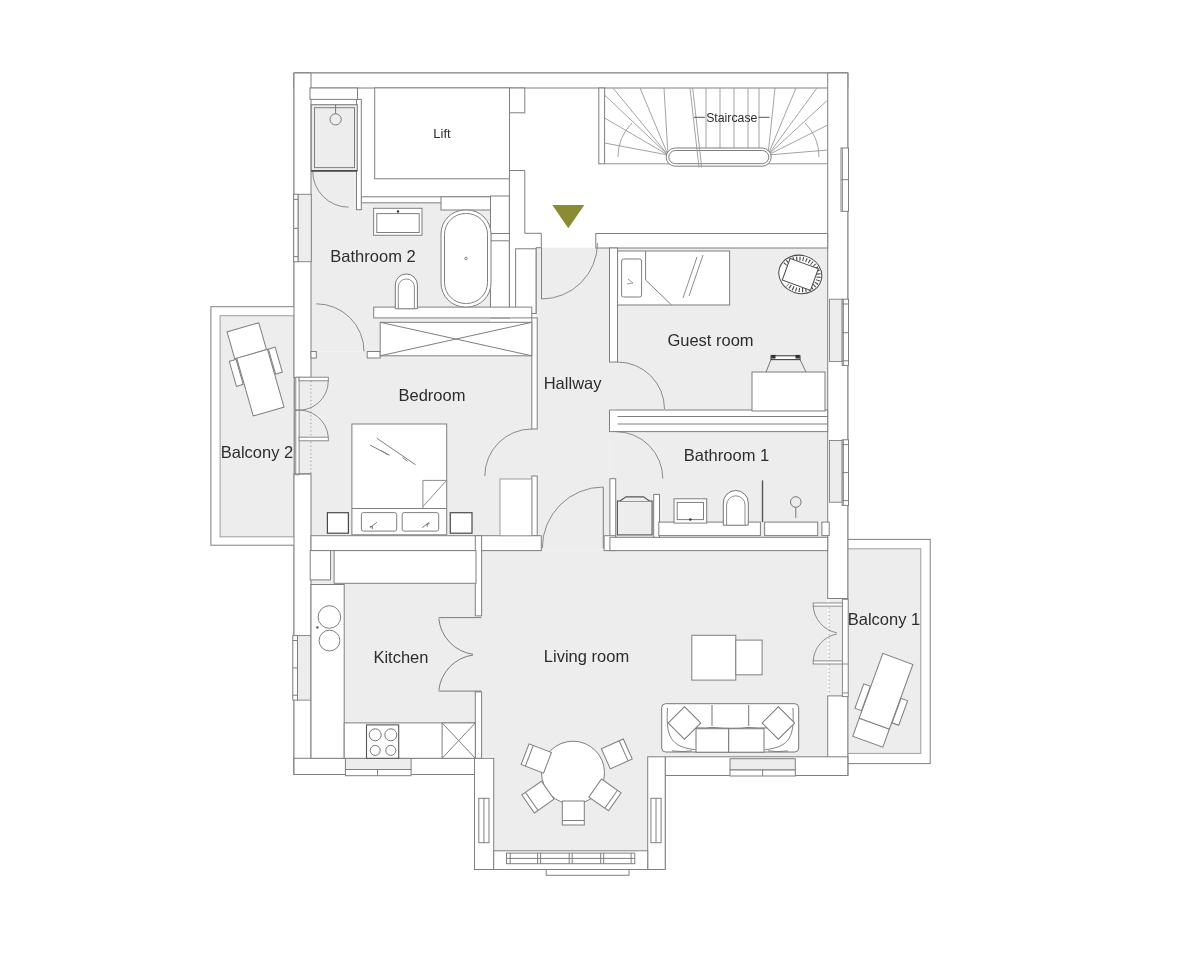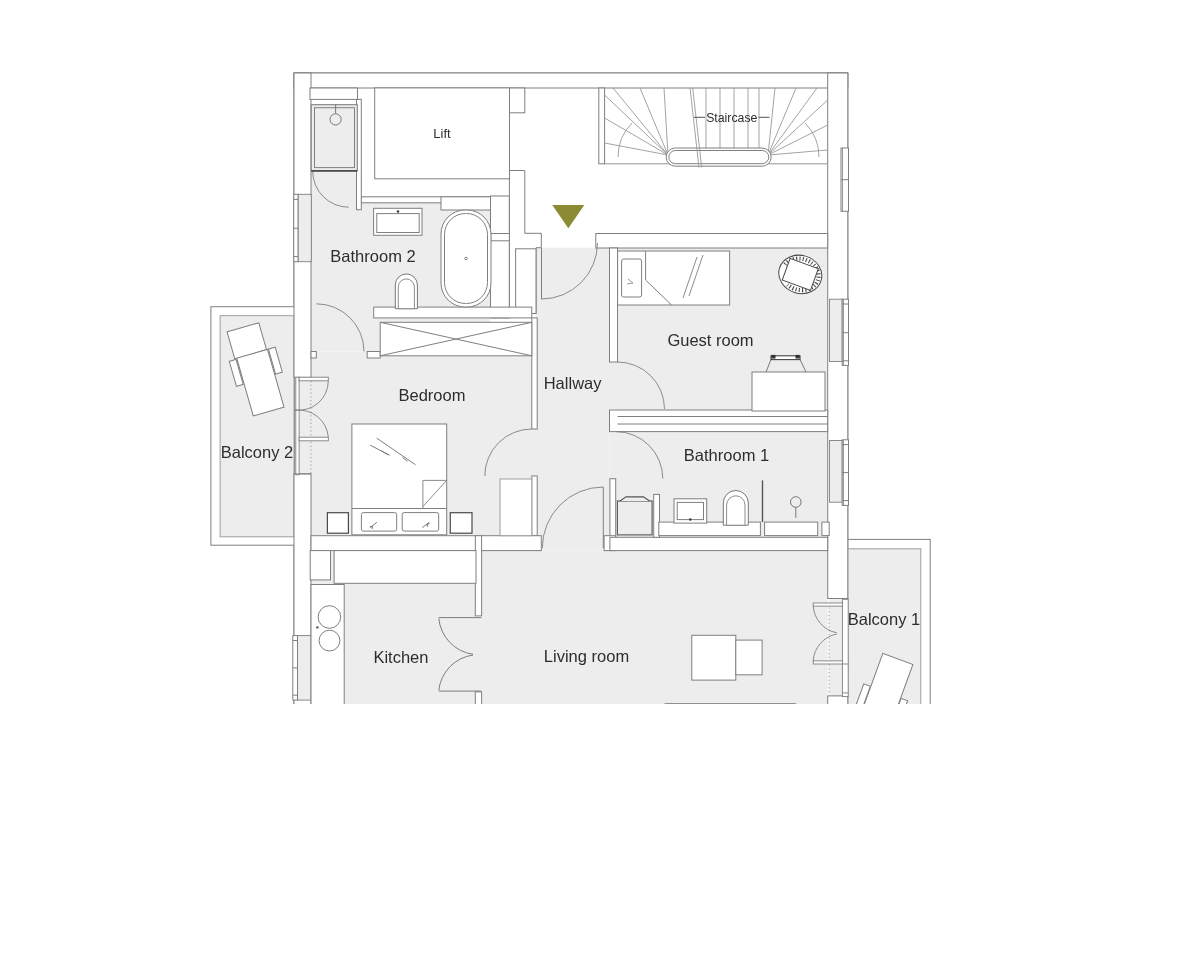--- a/index.html
+++ b/index.html
@@ -1,16 +1,16 @@
 <!DOCTYPE html>
 <html><head>
 <meta charset="utf-8">
 <style>
 html,body{margin:0;padding:0;background:#ffffff;}
-.wrap{width:1200px;height:704px;position:relative;overflow:hidden;}
+.wrap{width:1200px;height:968px;position:relative;overflow:hidden;}
 text{font-family:"Liberation Sans", sans-serif;fill:#2d2d2d;}
 </style>
 </head>
 <body>
 <div class="wrap">
 <svg width="1200" height="968" viewBox="0 0 1200 968" xmlns="http://www.w3.org/2000/svg">
 
 <rect x="0" y="0" width="1200" height="968" fill="#ffffff"></rect>
 
 <path d="M294,73 L847.8,73 L847.8,775.5 L665.2,775.5 L665.2,869.5 L474.5,869.5 L474.5,774.5 L294,774.5 Z" fill="#ffffff" stroke="#7f7f7f" stroke-width="1"></path>

